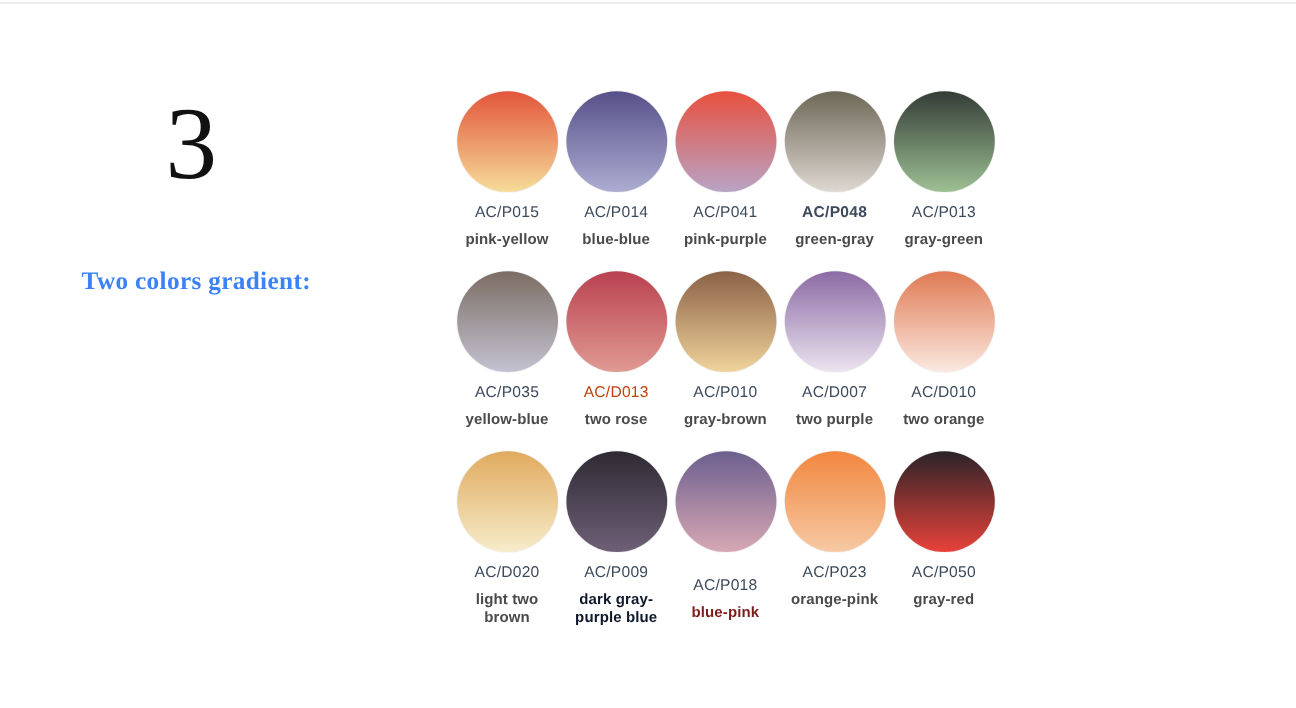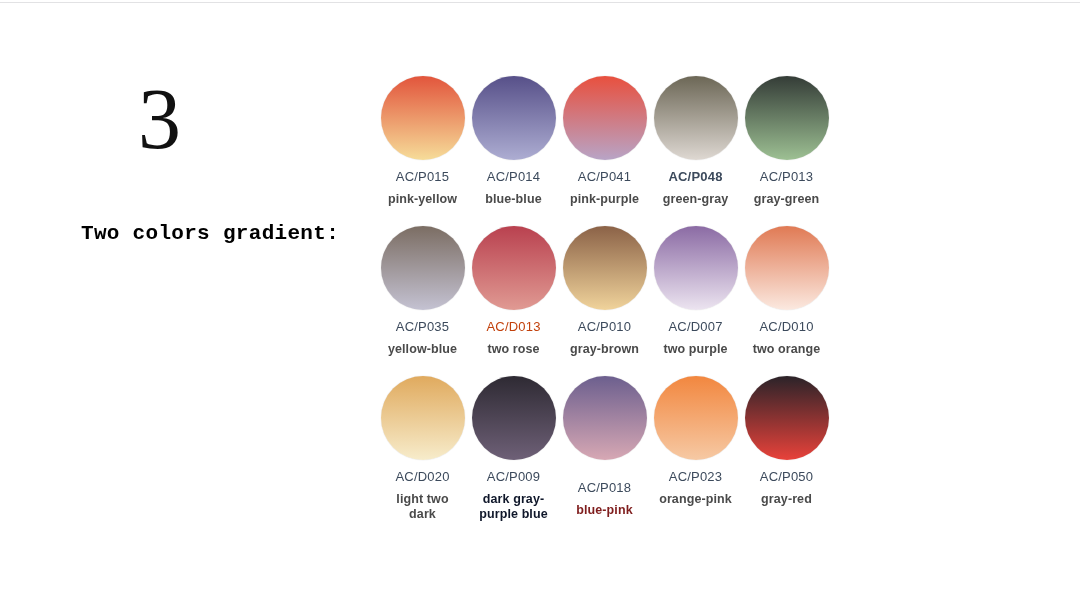--- a/index.html
+++ b/index.html
@@ -45,26 +45,26 @@
     top: 6px;
     font-family: "Liberation Serif", serif;
     font-size: 86px;
     line-height: 86px;
     color: #111111;
     font-weight: 400;
     letter-spacing: 0;
   }
   .section-title {
     position: absolute;
-    left: 21px;
+    left: 8px;
     top: 152px;
-    font-family: Liberation Mono, monospace;
+    font-family: Liberation Serif, serif;
     font-size: 21px;
     font-weight: bold;
-    color: #000000;
+    color: #3b82f6;
     letter-spacing: 0.3px;
     white-space: nowrap;
   }
 
   
   .grid {
     position: absolute;
     left: 377px;
     top: 76px;
     width: 470px;
@@ -196,21 +196,21 @@
             <span class="ln">two orange</span>
           </div>
         </div>
       </div>
       <div class="grid-row row-3">
         <div class="swatch">
           <div class="disc" style="background: linear-gradient(rgb(224, 170, 94) 0%, rgb(247, 236, 203) 100%);"></div>
           <div class="code" style="color: rgb(60, 74, 92);">AC/D020</div>
           <div class="name" style="color: rgb(74, 74, 74); text-align: center;">
             <span class="ln">light two</span>
-            <span class="ln">dark</span>
+            <span class="ln">brown</span>
           </div>
         </div>
         <div class="swatch">
           <div class="disc" style="background: linear-gradient(rgb(46, 42, 51) 0%, rgb(110, 96, 119) 100%);"></div>
           <div class="code" style="color: rgb(60, 74, 92);">AC/P009</div>
           <div class="name" style="color: #0f172a;">
             <span class="ln">dark gray-</span>
             <span class="ln">purple blue</span>
           </div>
         </div>

